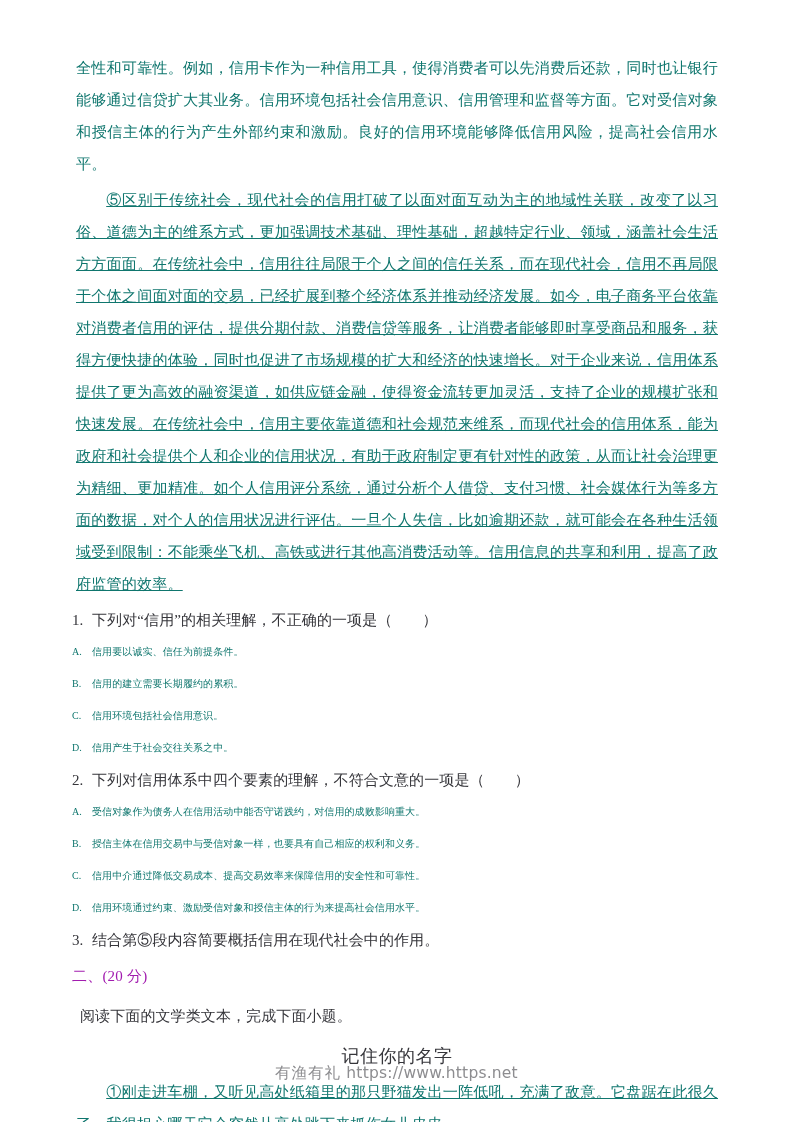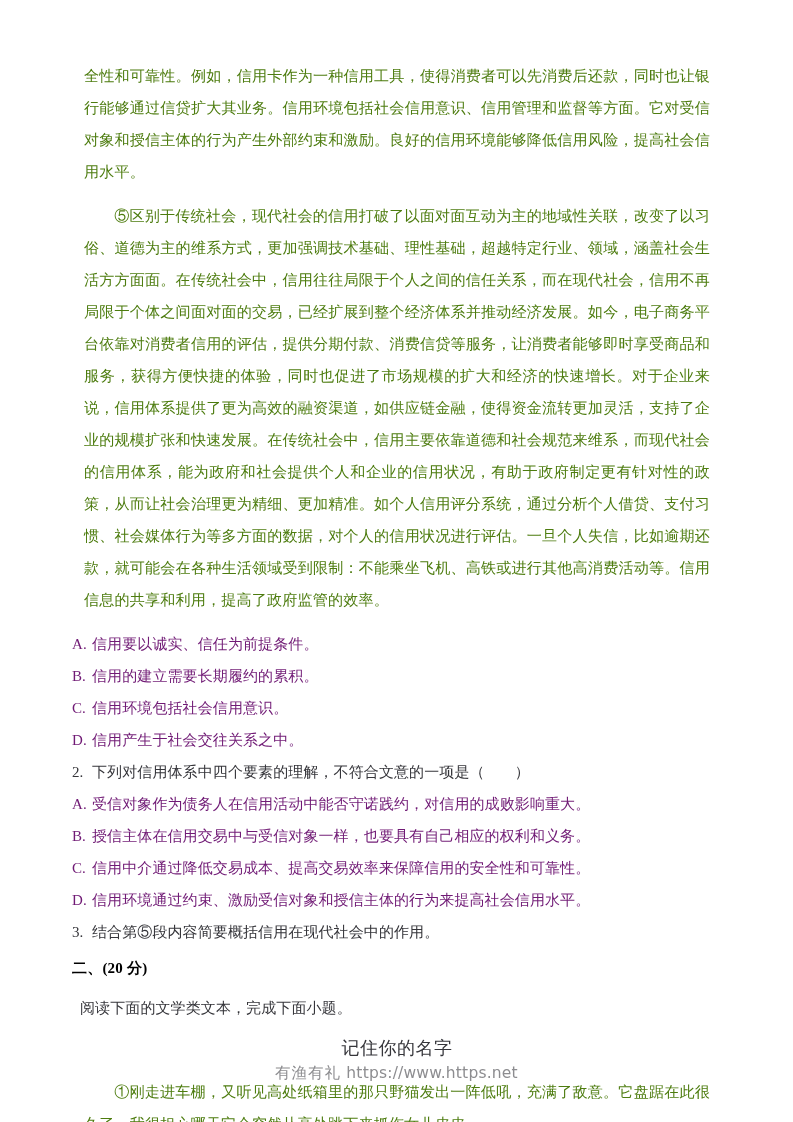--- a/index.html
+++ b/index.html
@@ -27,59 +27,60 @@
     left: 72px;
     top: 48px;
     width: 650px;
   }
   
   .para {
     font-size: 15.1px;
     line-height: 32px;
     text-align: justify;
     text-justify: inter-ideograph;
-    margin: 12px;
+    margin: 4px;
     letter-spacing: 0.15px;
-    color: #4d7c0f;
+    color: #0f766e;
   }
   .para.indent {
     text-indent: 2em;
+    text-decoration: underline;
   }
   
   .qline {
     font-size: 15px;
     line-height: 32px;
     margin: 0;
     color: #35353a;
     letter-spacing: 0.1px;
     white-space: nowrap;
   }
   .qnum {
     display: inline-block;
     min-width: 20px;
   }
   .opt {
-    font-size: 15px;
+    font-size: 10px;
     line-height: 32px;
     margin: 0;
-    color: #701a75;
+    color: #0f766e;
     letter-spacing: 0.1px;
     white-space: nowrap;
   }
   .optlabel {
     display: inline-block;
     min-width: 20px;
   }
   
   .section-heading {
     font-size: 15px;
     line-height: 32px;
-    font-weight: bold;
+    font-weight: normal;
     margin: 0;
-    color: #000000;
+    color: #a21caf;
     letter-spacing: 0.2px;
   }
   .instruction {
     font-size: 15px;
     line-height: 32px;
     margin: 8px;
     color: #35353a;
     letter-spacing: 0.1px;
   }
   .article-title {
@@ -109,20 +110,23 @@
 </head>
 <body>
 
 <div class="page">
   <div class="content">
 
     <p class="para">全性和可靠性。例如，信用卡作为一种信用工具，使得消费者可以先消费后还款，同时也让银行能够通过信贷扩大其业务。信用环境包括社会信用意识、信用管理和监督等方面。它对受信对象和授信主体的行为产生外部约束和激励。良好的信用环境能够降低信用风险，提高社会信用水平。</p>
 
     <p class="para indent">⑤区别于传统社会，现代社会的信用打破了以面对面互动为主的地域性关联，改变了以习俗、道德为主的维系方式，更加强调技术基础、理性基础，超越特定行业、领域，涵盖社会生活方方面面。在传统社会中，信用往往局限于个人之间的信任关系，而在现代社会，信用不再局限于个体之间面对面的交易，已经扩展到整个经济体系并推动经济发展。如今，电子商务平台依靠对消费者信用的评估，提供分期付款、消费信贷等服务，让消费者能够即时享受商品和服务，获得方便快捷的体验，同时也促进了市场规模的扩大和经济的快速增长。对于企业来说，信用体系提供了更为高效的融资渠道，如供应链金融，使得资金流转更加灵活，支持了企业的规模扩张和快速发展。在传统社会中，信用主要依靠道德和社会规范来维系，而现代社会的信用体系，能为政府和社会提供个人和企业的信用状况，有助于政府制定更有针对性的政策，从而让社会治理更为精细、更加精准。如个人信用评分系统，通过分析个人借贷、支付习惯、社会媒体行为等多方面的数据，对个人的信用状况进行评估。一旦个人失信，比如逾期还款，就可能会在各种生活领域受到限制：不能乘坐飞机、高铁或进行其他高消费活动等。信用信息的共享和利用，提高了政府监管的效率。</p>
 
+    <p class="qline">
+      <span class="qnum">1.</span><span>下列对“信用”的相关理解，不正确的一项是（　　）</span>
+    </p>
     <p class="opt">
       <span class="optlabel">A.</span><span>信用要以诚实、信任为前提条件。</span>
     </p>
     <p class="opt">
       <span class="optlabel">B.</span><span>信用的建立需要长期履约的累积。</span>
     </p>
     <p class="opt">
       <span class="optlabel">C.</span><span>信用环境包括社会信用意识。</span>
     </p>
     <p class="opt">

